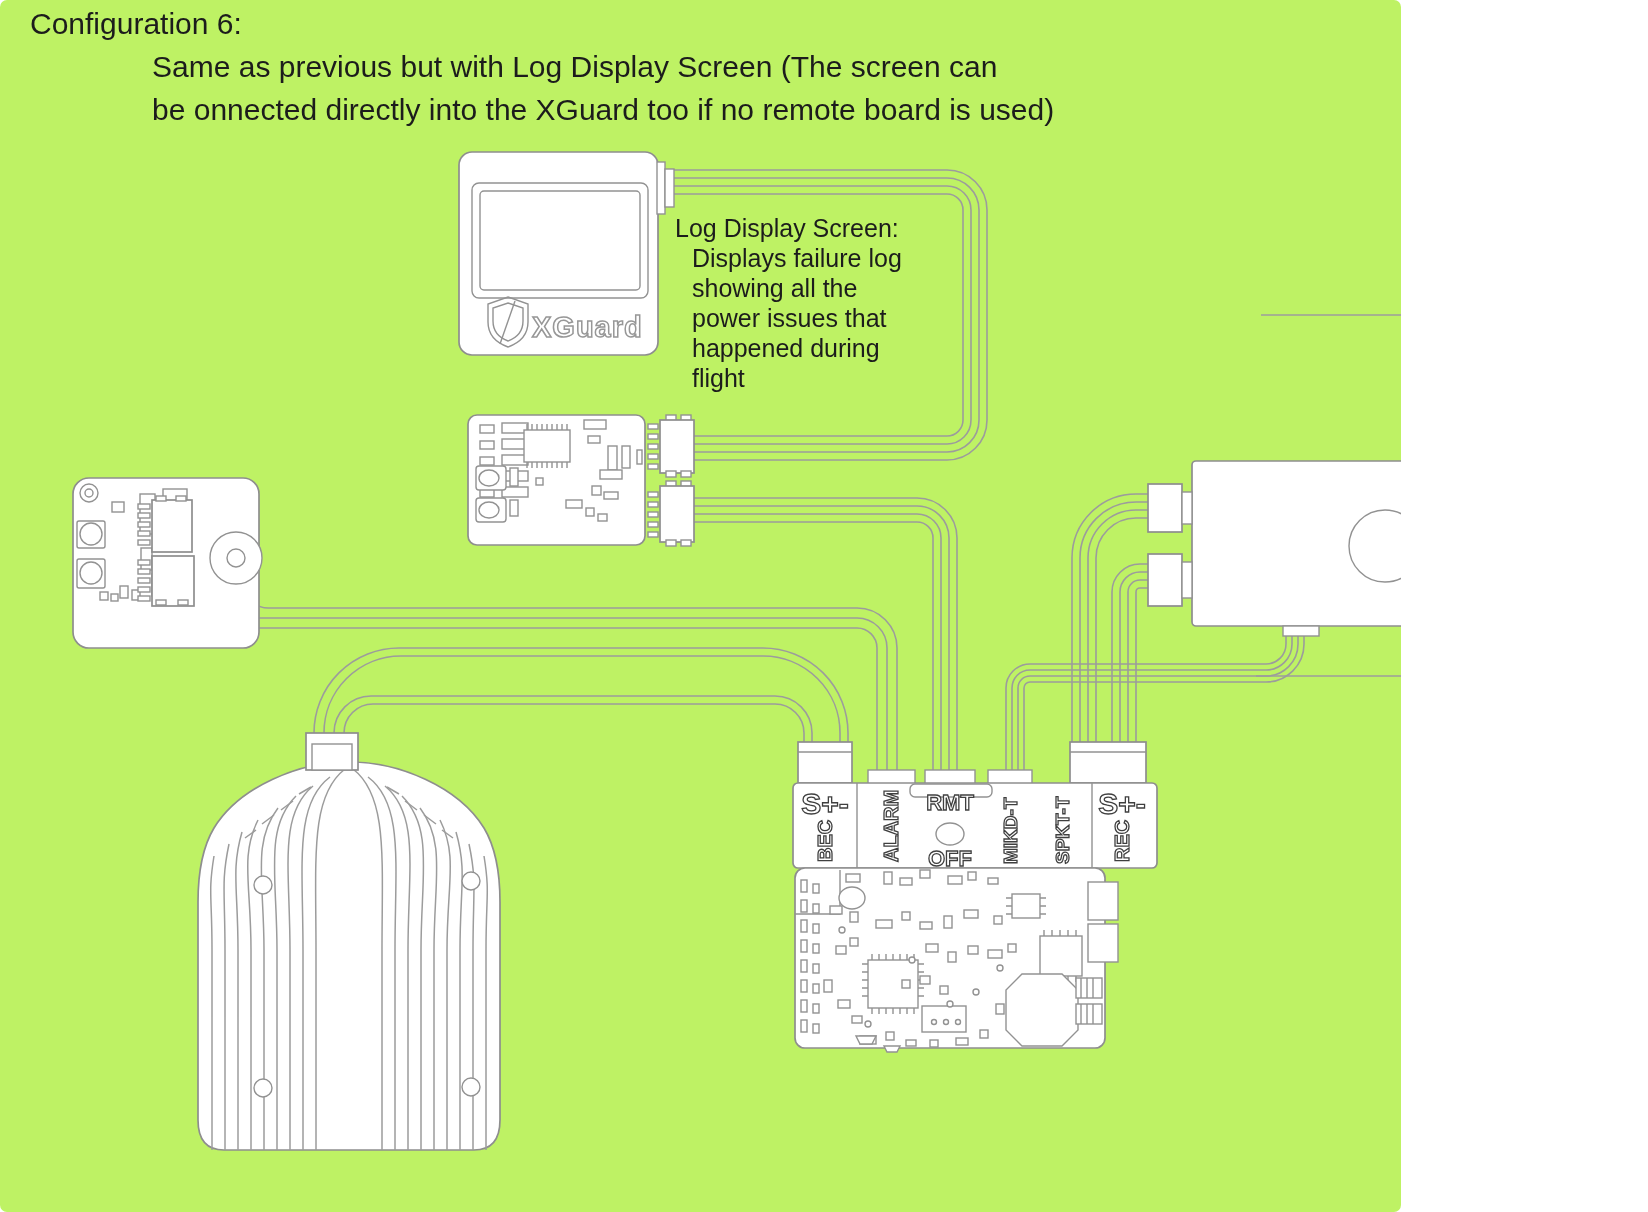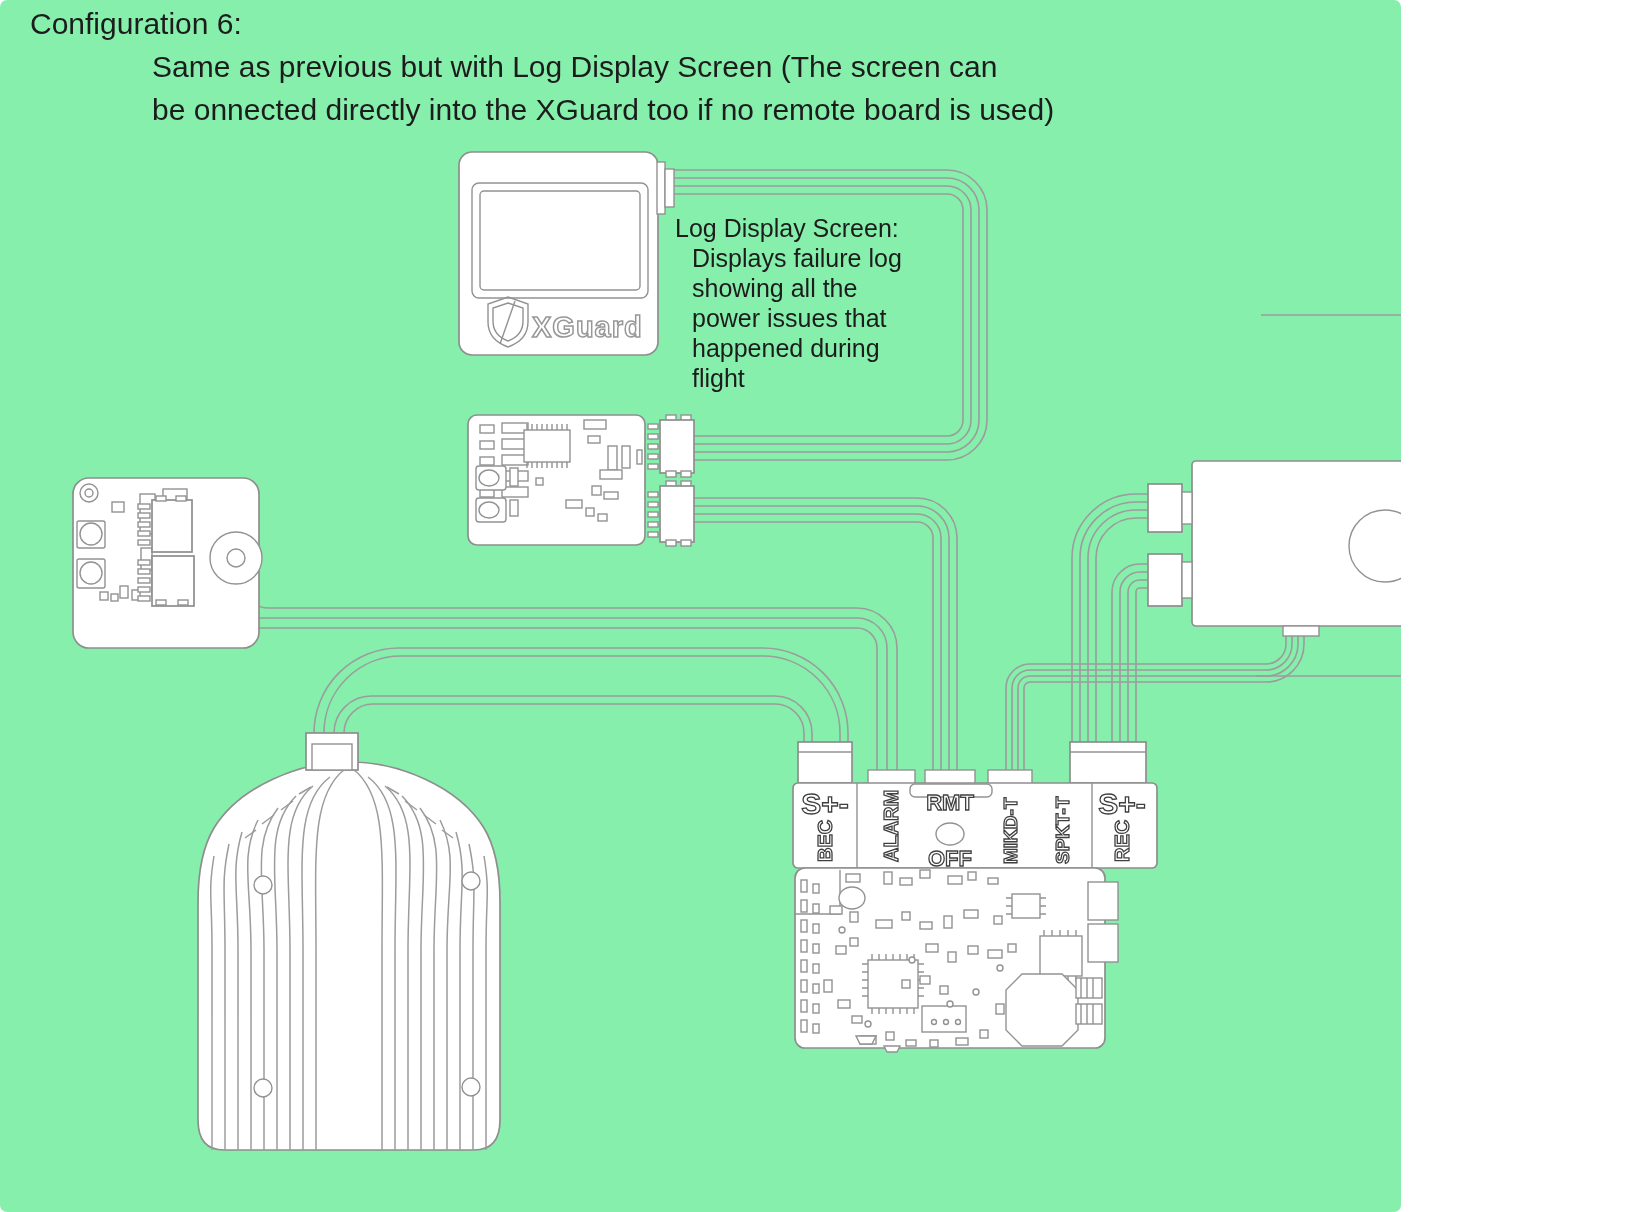--- a/index.html
+++ b/index.html
@@ -1,16 +1,16 @@
 <!DOCTYPE html>
 <html><head>
 <meta charset="utf-8">
 <style>
   html,body{margin:0;padding:0;background:#ffffff;}
-  .stage{position:relative;width:1401px;height:1212px;background:#86efac;overflow:hidden;
+  .stage{position:relative;width:1401px;height:1212px;background:#bef264;overflow:hidden;
          font-family:"Liberation Sans", sans-serif;border-radius:7px;}
   svg{position:absolute;left:0;top:0;}
   svg text{font-family:"Liberation Sans", sans-serif;}
   .ink{fill:#1c1c1c;stroke:none;}
   .hollow{fill:#ffffff;stroke:#3f3f3f;stroke-width:1.3px;font-weight:bold;}
   .logohollow{fill:#ffffff;stroke:#979797;stroke-width:1.5px;font-weight:bold;letter-spacing:1px;}
   .w{fill:none;stroke:#9c9c9c;stroke-width:1.6;}
   .o{fill:#ffffff;stroke:#8e8e8e;stroke-width:1.7;}
   .c{fill:#ffffff;stroke:#929292;stroke-width:1.4;}
   .ln{fill:none;stroke:#929292;stroke-width:1.4;}

